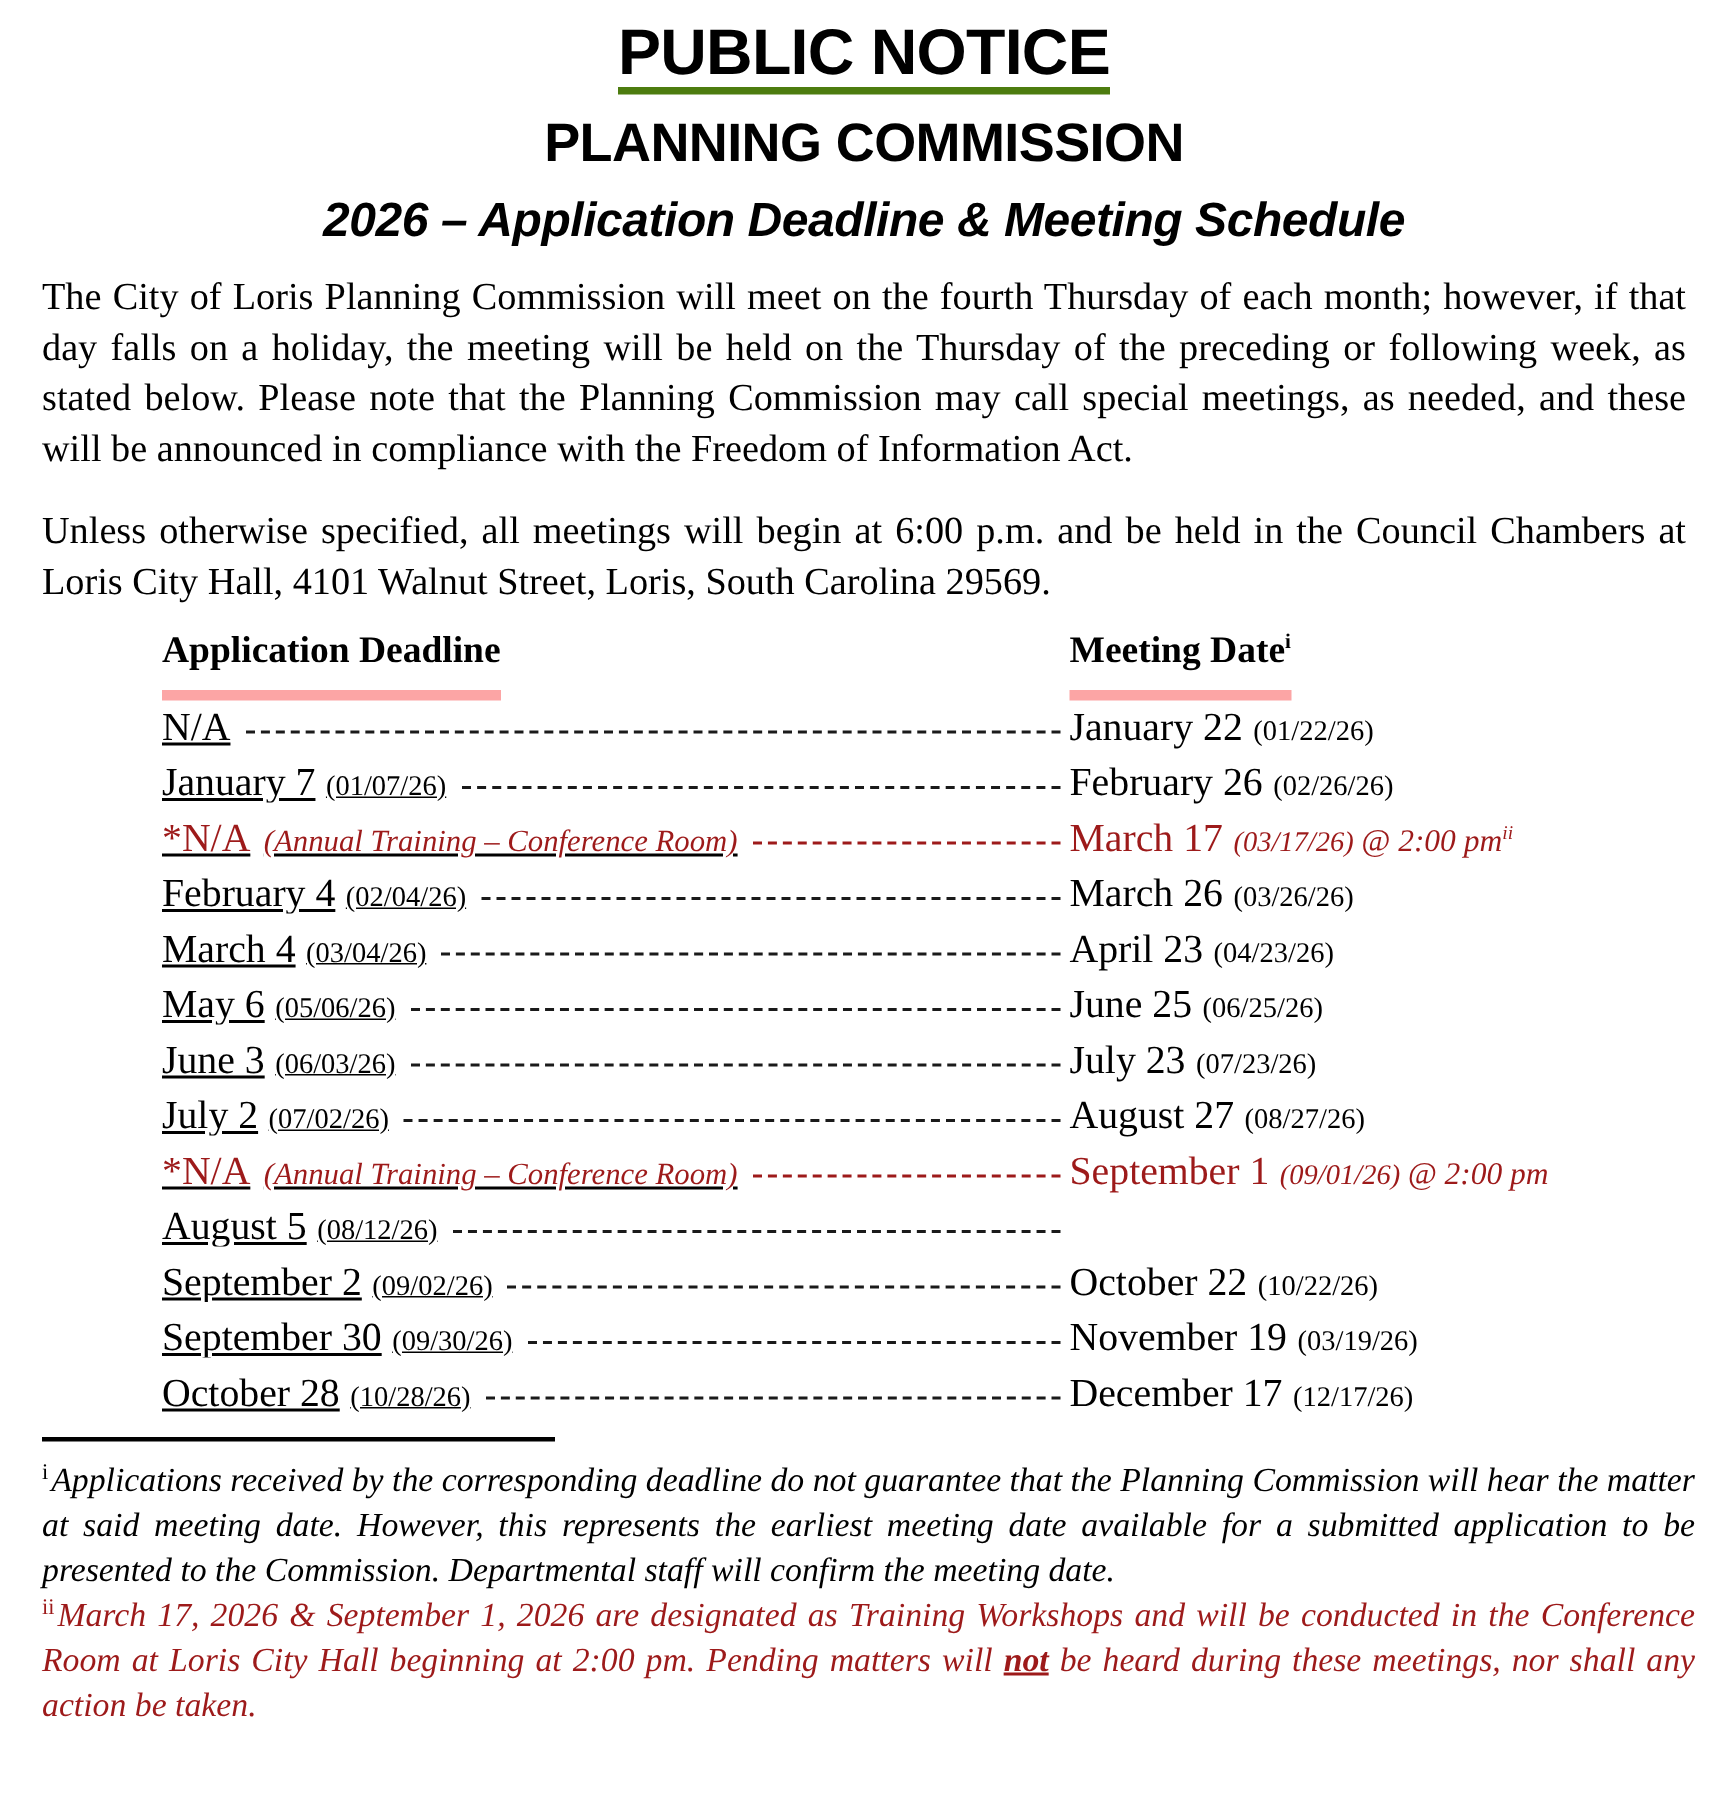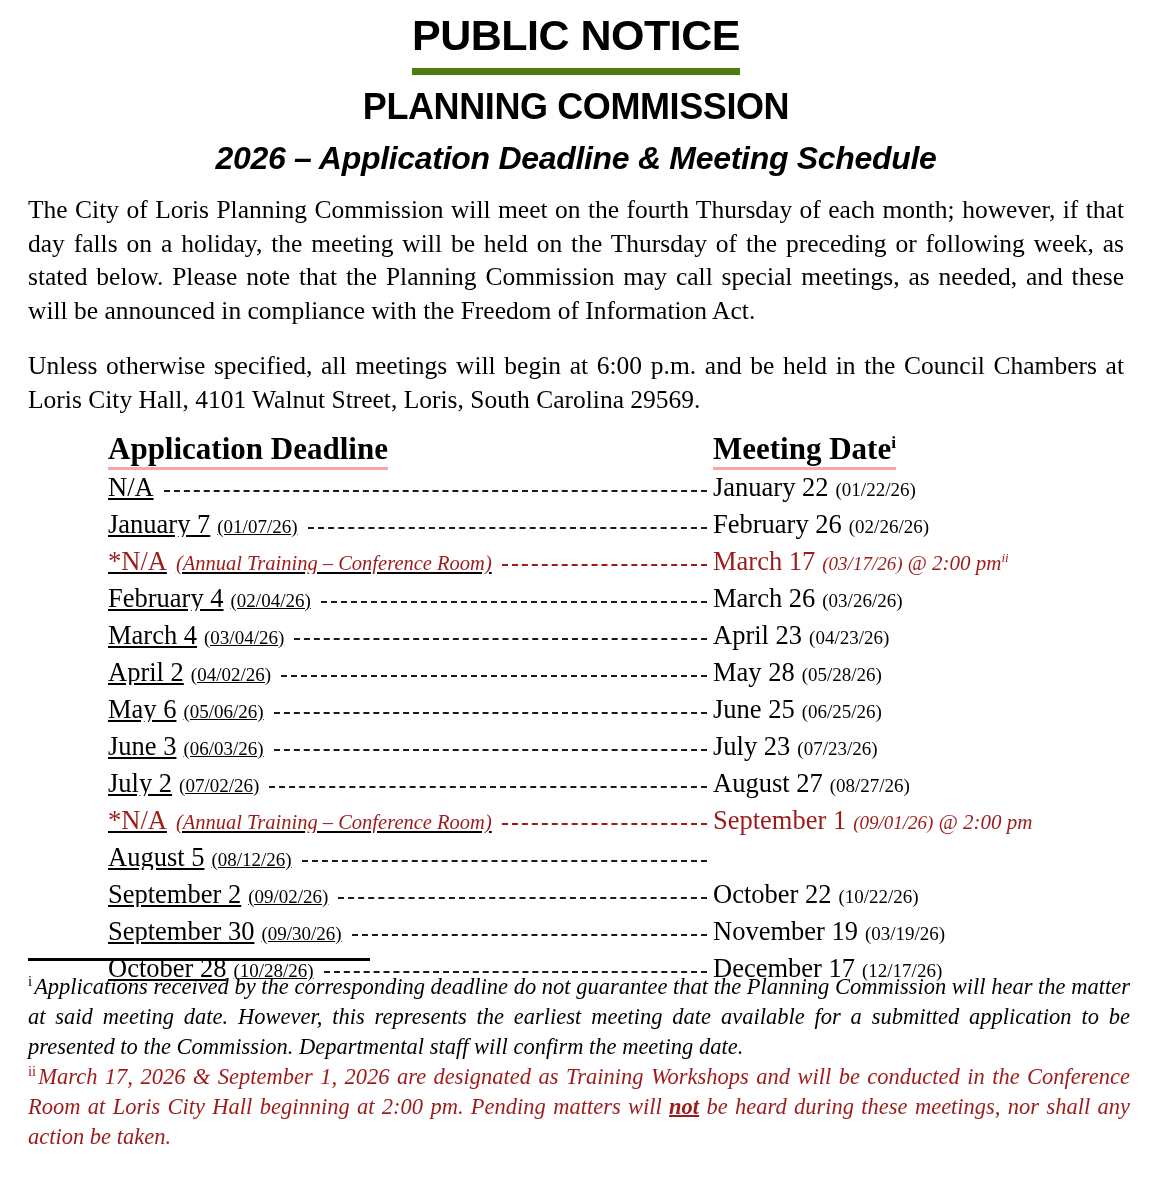--- a/index.html
+++ b/index.html
@@ -29,22 +29,22 @@
     text-align: center;
     padding-top: 14px;
   }
   .title-main {
     font-family: "Liberation Sans", "DejaVu Sans", sans-serif;
     font-weight: bold;
     font-size: 43px;
     letter-spacing: -0.5px;
     line-height: 1.0;
     display: inline-block;
-    border-bottom: 7px solid #4d7c0f;
-    padding-bottom: 11px;
+    border-bottom: 5px solid #4d7c0f;
+    padding-bottom: 1px;
   }
   .title-sub {
     font-family: "Liberation Sans", "DejaVu Sans", sans-serif;
     font-weight: bold;
     font-size: 36px;
     line-height: 1.0;
     letter-spacing: -0.4px;
     margin-top: 14px;
   }
   .title-third {
@@ -85,26 +85,26 @@
     margin-bottom: 4px;
   }
   .sched-head .h-left {
     width: 605px;
     flex: 0 0 605px;
   }
   .sched-head .h-right {
     flex: 1;
   }
   .col-title {
-    font-size: 31px;
+    font-size: 25px;
     font-weight: bold;
     display: inline-block;
-    border-bottom: 3px solid #fca5a5;
+    border-bottom: 7px solid #fca5a5;
     line-height: 1.12;
-    padding-bottom: 0px;
+    padding-bottom: 12px;
   }
   .col-title sup {
     font-size: 0.56em;
     vertical-align: super;
     line-height: 0;
   }
 
   .row {
     display: flex;
     align-items: baseline;
@@ -269,28 +269,20 @@
         <div class="row">
           <div class="cell-left">
             <span class="d-main">March 4</span>
             <span class="d-code">(03/04/26)</span>
             <span class="leader"></span>
           </div>
           <div class="cell-right"><span class="d-main">April 23</span><span class="d-code">(04/23/26)</span></div>
         </div>
         <div class="row">
           <div class="cell-left">
-            <span class="d-main">April 2</span>
-            <span class="d-code">(04/02/26)</span>
-            <span class="leader"></span>
-          </div>
-          <div class="cell-right"><span class="d-main">May 28</span><span class="d-code">(05/28/26)</span></div>
-        </div>
-        <div class="row">
-          <div class="cell-left">
             <span class="d-main">May 6</span>
             <span class="d-code">(05/06/26)</span>
             <span class="leader"></span>
           </div>
           <div class="cell-right"><span class="d-main">June 25</span><span class="d-code">(06/25/26)</span></div>
         </div>
         <div class="row">
           <div class="cell-left">
             <span class="d-main">June 3</span>
             <span class="d-code">(06/03/26)</span>

